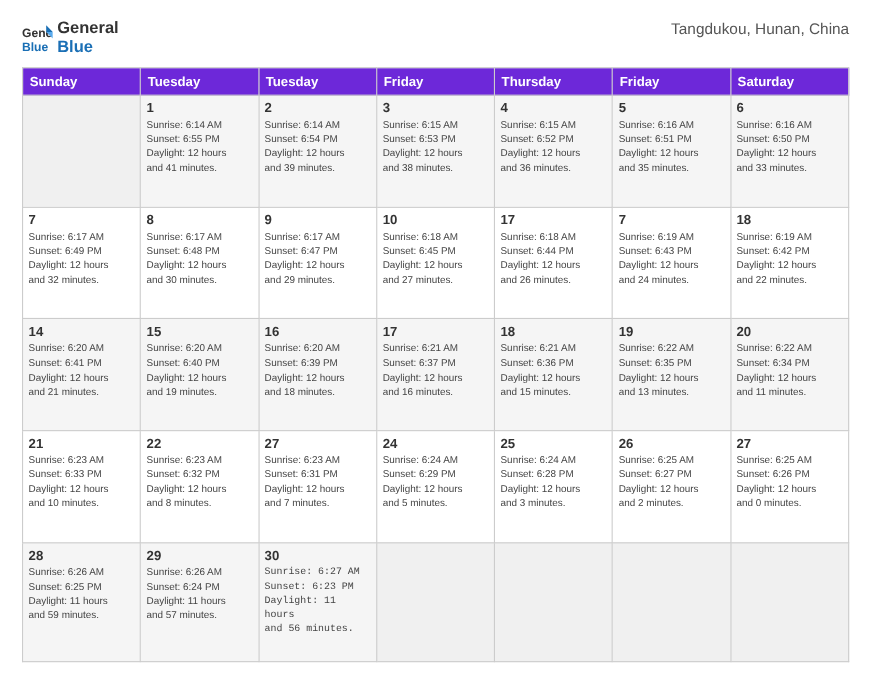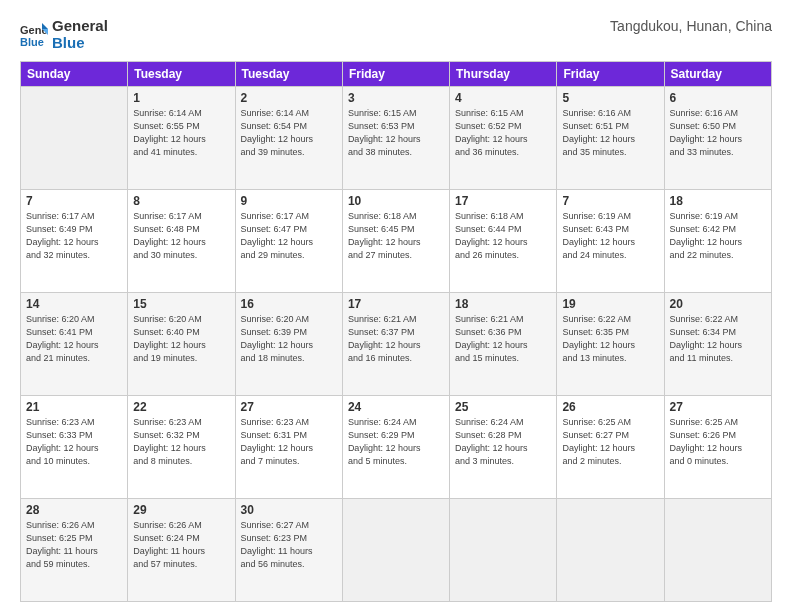--- a/index.html
+++ b/index.html
@@ -335,21 +335,21 @@
           </td>
           <td>
             <span class="day-number">29</span>
             <div class="day-info" style="white-space: pre-line;">Sunrise: 6:26 AM
 Sunset: 6:24 PM
 Daylight: 11 hours
 and 57 minutes.</div>
           </td>
           <td>
             <span class="day-number">30</span>
-            <div class="day-info" style="white-space: pre-line;">Sunrise: 6:27 AM
+            <div class="day-info" style="white-space: pre-line; font-family: Liberation Mono, monospace;">Sunrise: 6:27 AM
 Sunset: 6:23 PM
 Daylight: 11 hours
 and 56 minutes.</div>
           </td>
           <td class="empty"></td>
           <td class="empty"></td>
           <td class="empty"></td>
           <td class="empty"></td>
         </tr>
       </tbody>

